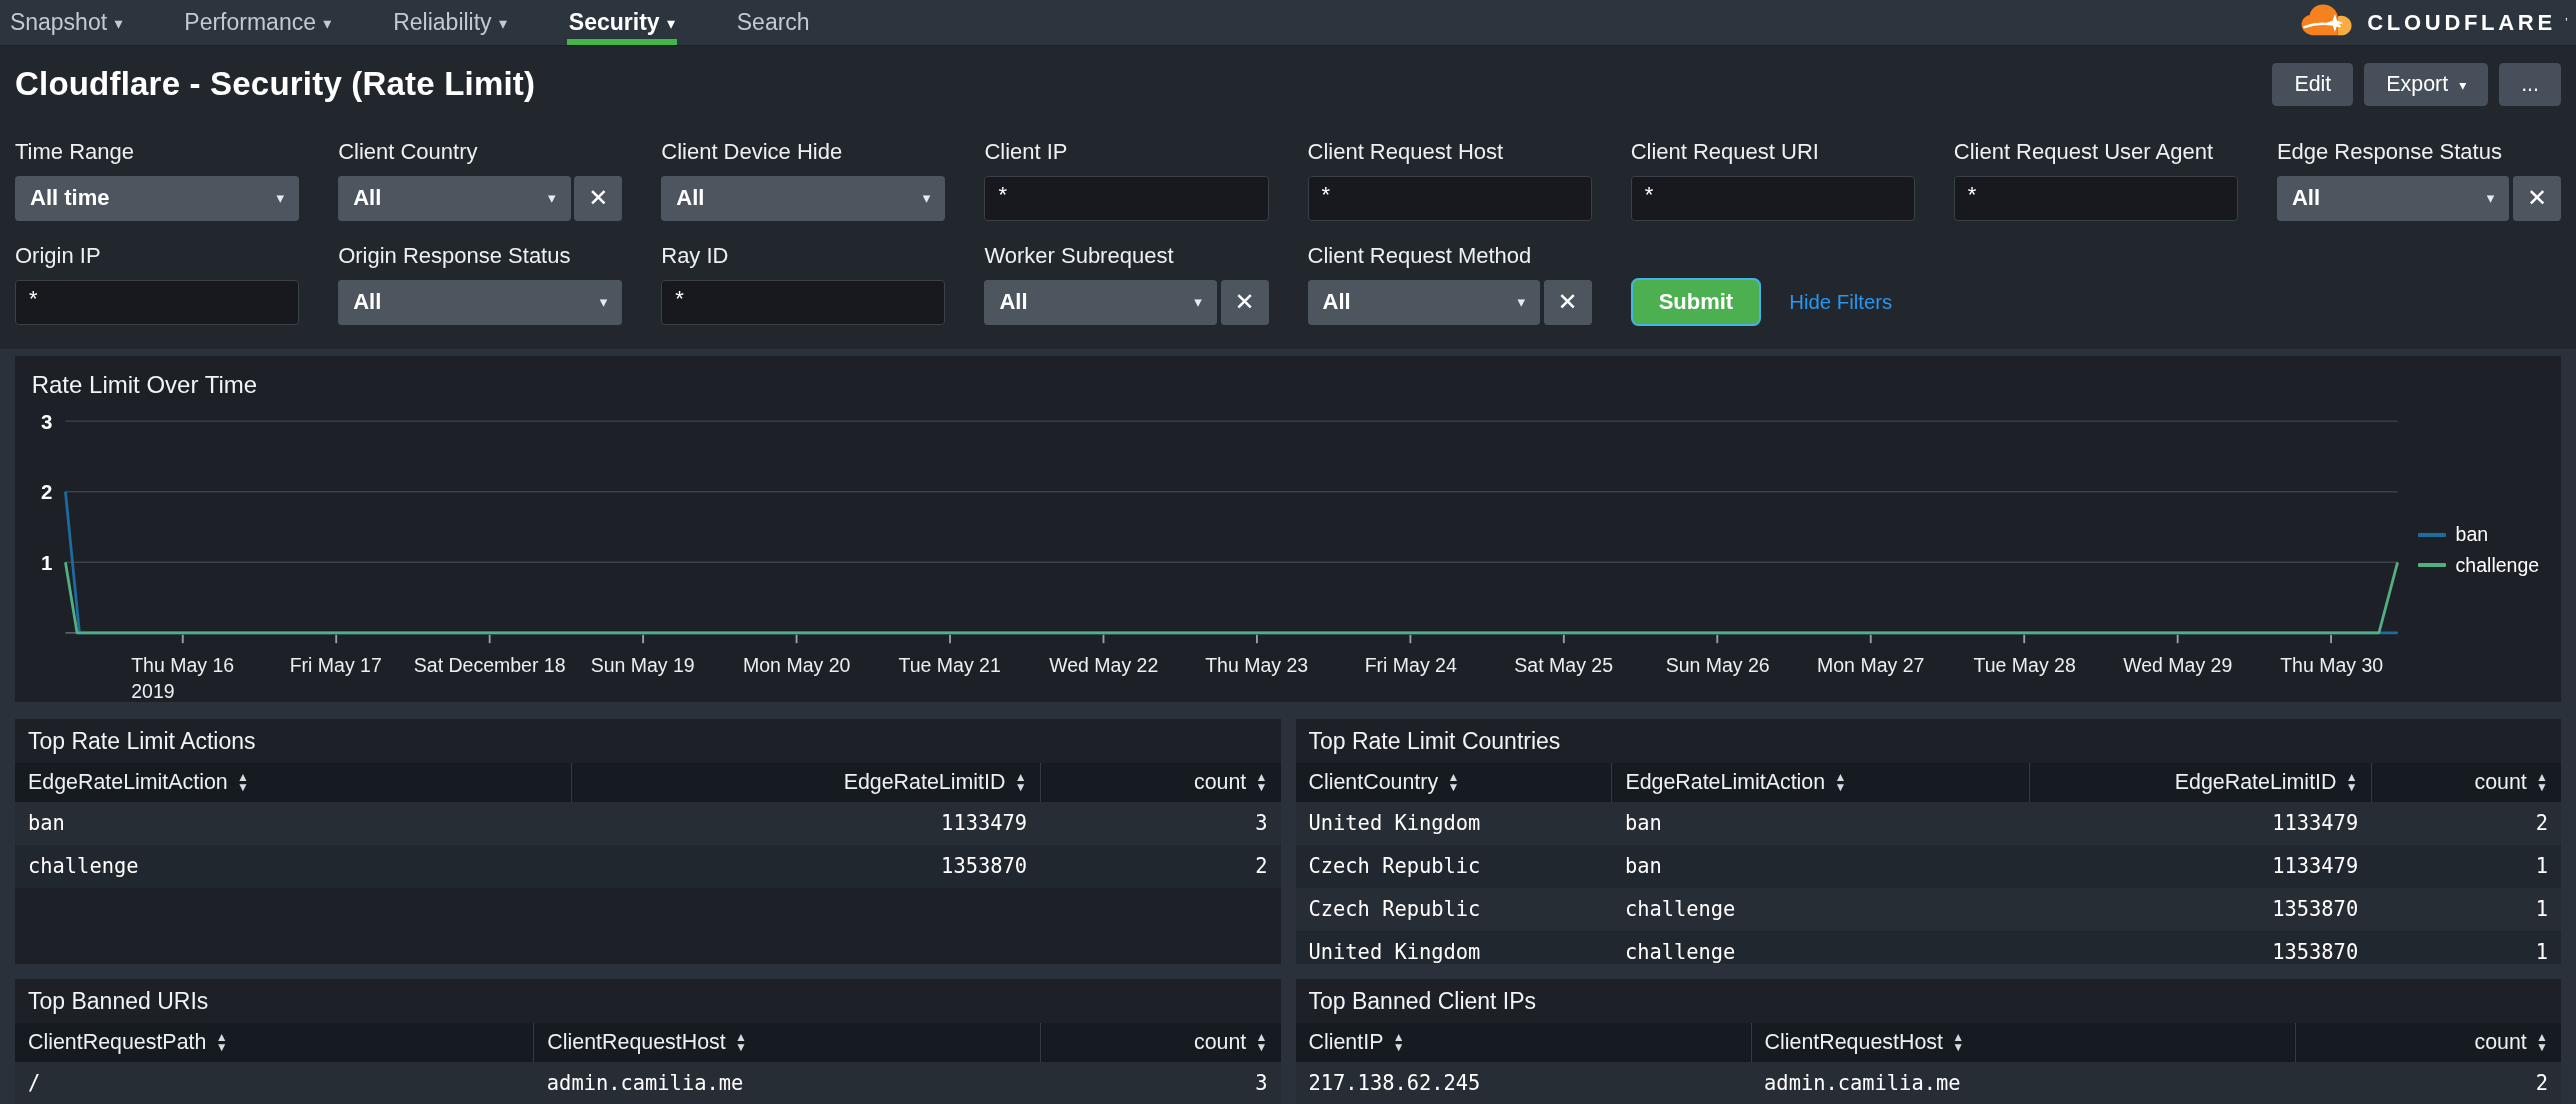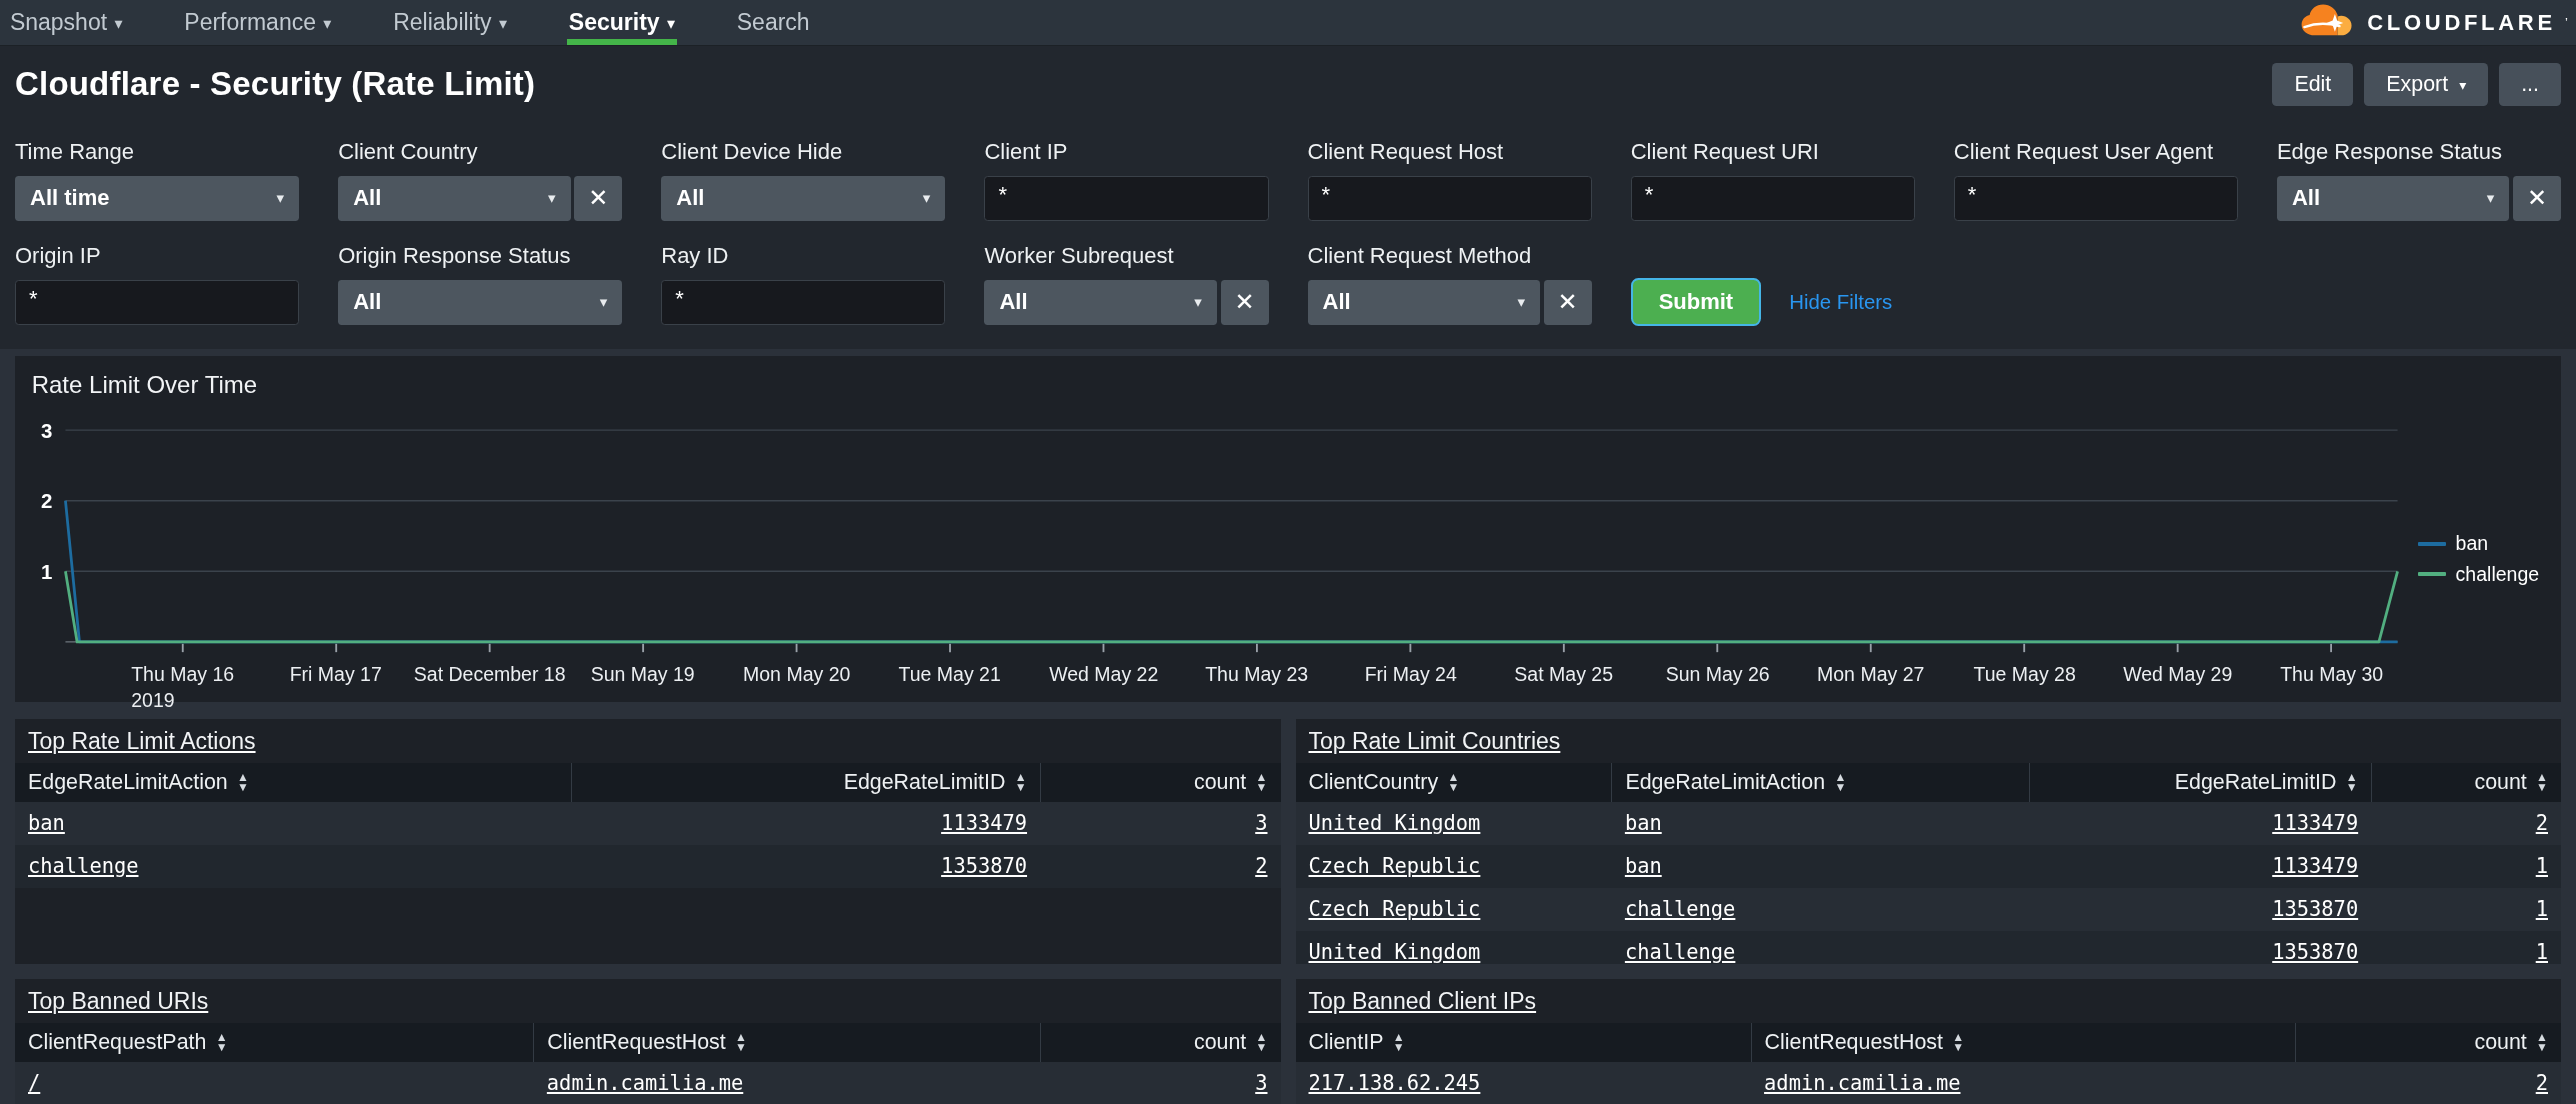--- a/index.html
+++ b/index.html
@@ -71,36 +71,36 @@
     background: var(--submit-green, #4caf50); border: 2.8px solid var(--submit-border, #45b5e6);
     border-radius: 7.4px; color: #fff; font-size: 22px; font-weight: 700;
     font-family: inherit; height: 48px; padding: 0 26px; cursor: pointer;
   }
   .hide-filters { color: var(--link-blue, #2996f0); font-size: 20.4px; text-decoration: none; cursor: pointer; white-space: nowrap; }
   
   .content { background: #2b313a; padding: 7.4px 15px 0 15px; min-height: 795px; }
   .panel { background: #1d2127; }
   
   .chart-panel { height: 346px; padding: 15px 16.7px 7.4px 16.7px; }
-  .chart-title { font-size: 24px; color: #f2f4f6; margin-bottom: 16px; }
+  .chart-title { font-size: 24px; color: #f2f4f6; margin-bottom: 7px; }
   .chart-body { display: flex; }
   .plot-wrap { flex: 1; position: relative; min-width: 0; }
   .plot-wrap svg { display: block; }
   .x-axis { position: relative; height: 48px; margin-top: 1.9px; }
   .xlab {
     position: absolute; top: 3.7px; transform: translateX(-50%);
     font-size: 19.5px; color: #eceff2; white-space: nowrap; text-align: left;
   }
   .xyear { margin-top: 3.7px; }
   .legend { width: 139px; padding-left: 13px; margin-top: 117px; }
   .leg-item { display: flex; align-items: center; gap: 9.3px; margin-bottom: 7.4px; }
   .leg-line { width: 28px; height: 3.7px; border-radius: 0.9px; flex: none; }
   .leg-lbl { font-size: 19.5px; color: #fff; }
   
-  .tables-grid { display: grid; grid-template-columns: 1fr 1fr; gap: 15px; margin-top: 16.7px; text-decoration: underline; }
+  .tables-grid { display: grid; grid-template-columns: 1fr 1fr; gap: 15px; margin-top: 16.7px; }
   .tables-grid.row2 { margin-top: 15px; }
   .tpanel { height: 245px; overflow: hidden; }
   .t-title { font-size: 23px; color: #f2f4f6; padding: 9.3px 13px 7.4px 13px; }
   table { width: 100%; border-collapse: collapse; table-layout: fixed; }
   th {
     height: 39px; background: #161b21; font-weight: 400; font-size: 21.4px;
     color: #eef1f3; padding: 0 13px; cursor: pointer; white-space: nowrap;
     border-right: 0.9px solid #333b44;
   }
   th:last-child { border-right: none; }

